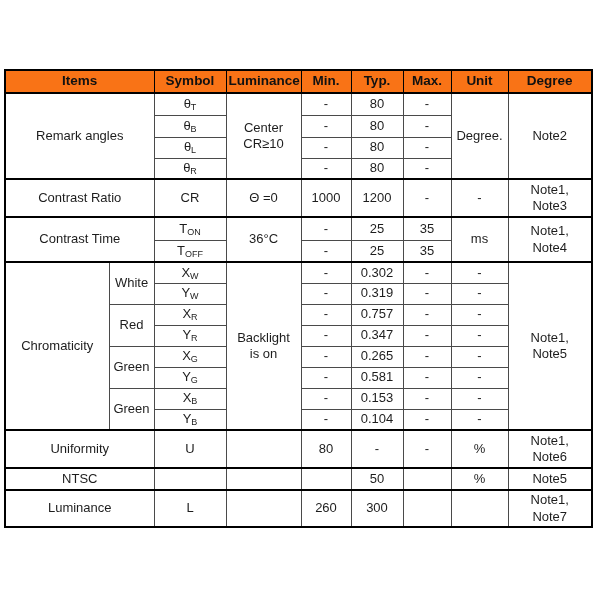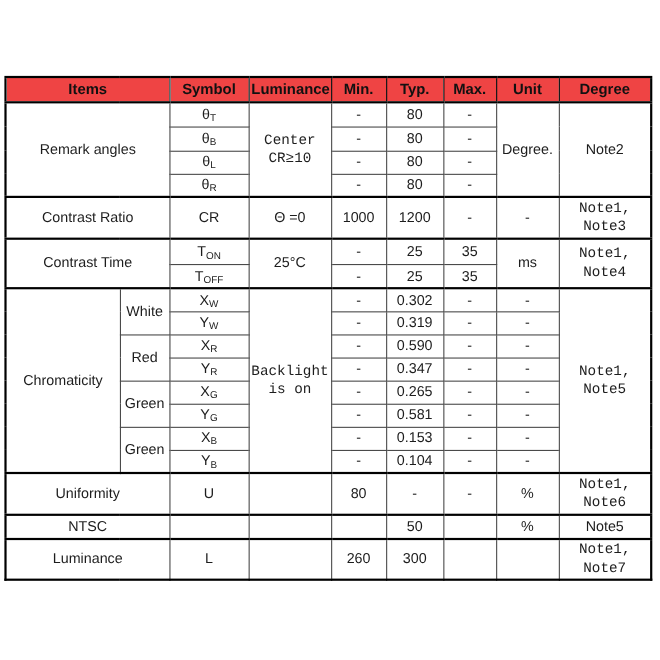--- a/index.html
+++ b/index.html
@@ -24,21 +24,21 @@
     border:1px solid #4a4a4a;
     padding:0 2px;
     vertical-align:middle;
     overflow:hidden;
     line-height:1.25;
   }
   
   table.spec { border:2px solid #000; }
   
   table.spec th {
-    background:#ef4444;
+    background:#f97316;
     font-weight:bold;
     font-size:13.5px;
     color:#111;
     border-top:2px solid #000;
     border-bottom:2px solid #000;
     border-left:1px solid #000;
     border-right:1px solid #000;
   }
   
   tr.block > td { border-top:2px solid #000; }
@@ -49,21 +49,21 @@
     letter-spacing:0;
   }
   td.color-label {
     word-break:break-all;
     padding:0 5px;
   }
   td.bottom-align {
     vertical-align:bottom;
     padding-bottom:2px;
   }
-  td.two-line { line-height:1.3;font-family:Liberation Mono, monospace; }
+  td.two-line { line-height:1.3; }
   
   tr.h23 { height:23px; }
   tr.h22 { height:22px; }
   tr.h21 { height:21px; }
   tr.h38 { height:38px; }
   tr.h37 { height:37px; }
 </style>
 </head>
 <body>
 
@@ -135,21 +135,21 @@
     <td>-</td>
     <td class="two-line">
       <div>Note1,</div>
       <div>Note3</div>
     </td>
   </tr>
 
   <tr class="h23 block">
     <td colspan="2" rowspan="2">Contrast Time</td>
     <td><span>T</span><sub>ON</sub></td>
-    <td rowspan="2">25°C</td>
+    <td rowspan="2">36°C</td>
     <td>-</td>
     <td>25</td>
     <td>35</td>
     <td rowspan="2">ms</td>
     <td rowspan="2" class="two-line">
       <div>Note1,</div>
       <div>Note4</div>
     </td>
   </tr>
   <tr class="h22">
@@ -181,21 +181,21 @@
     <td>-</td>
     <td>0.319</td>
     <td>-</td>
     <td>-</td>
   </tr>
 
   <tr class="h21">
     <td rowspan="2" class="color-label">Red</td>
     <td><span>X</span><sub>R</sub></td>
     <td>-</td>
-    <td>0.590</td>
+    <td>0.757</td>
     <td>-</td>
     <td>-</td>
   </tr>
   <tr class="h21">
     <td><span>Y</span><sub>R</sub></td>
     <td>-</td>
     <td>0.347</td>
     <td>-</td>
     <td>-</td>
   </tr>

